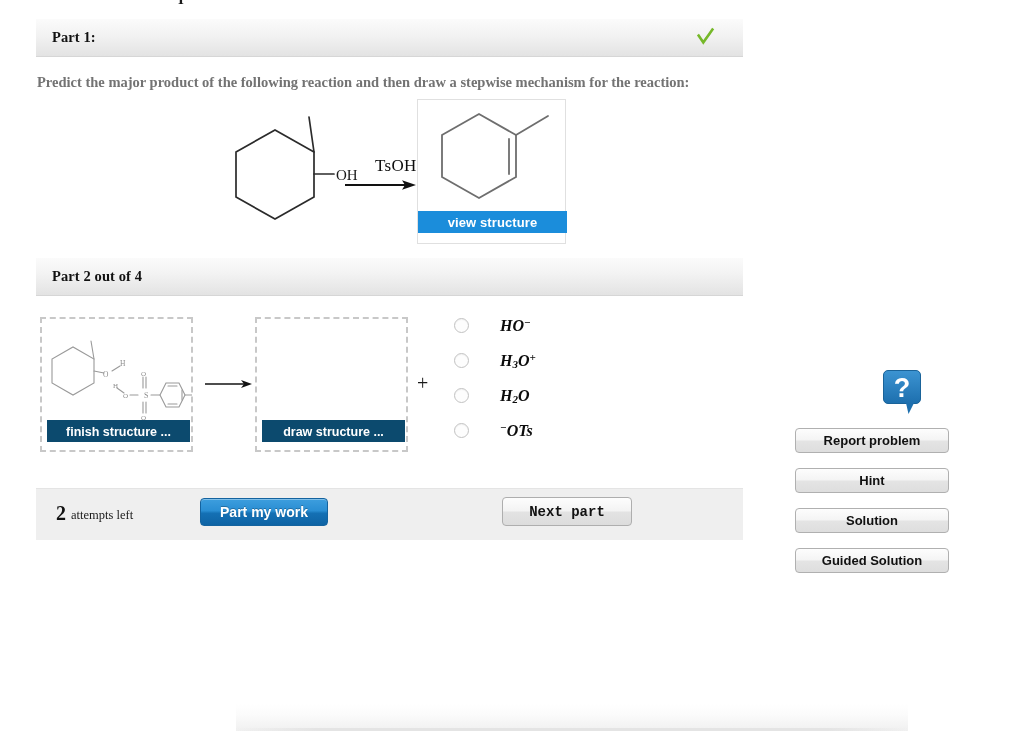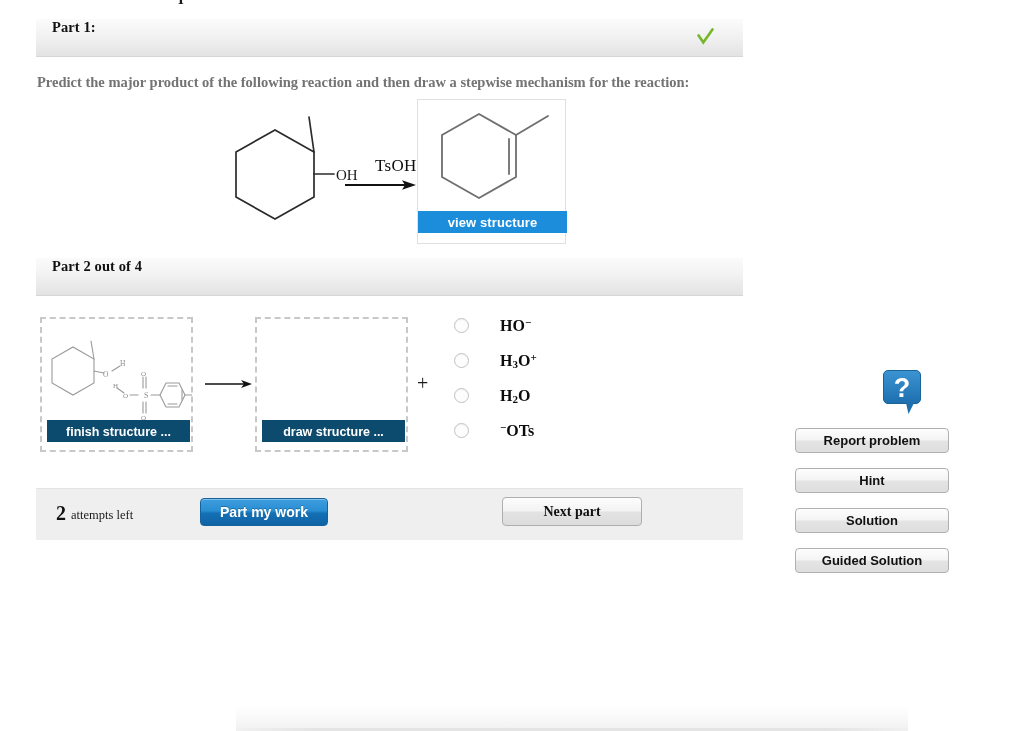--- a/index.html
+++ b/index.html
@@ -52,21 +52,21 @@
     top: 19px;
     width: 707px;
   }
 
   .section-header {
     background: linear-gradient(to bottom, #fbfbfb 0%, #f2f2f2 45%, #e3e3e3 100%);
     border-bottom: 1px solid #d6d6d6;
     height: 37px;
     position: relative;
     display: flex;
-    align-items: flex-start;
+    align-items: center;
   }
   .section-header .title {
     font-family: "Liberation Serif", serif;
     font-weight: bold;
     font-size: 14.5px;
     color: #111111;
     padding-left: 16px;
     letter-spacing: 0.1px;
   }
   .check-mark {
@@ -202,20 +202,21 @@
   .options {
     position: absolute;
     left: 418px;
     top: 12px;
   }
   .option-row {
     display: flex;
     align-items: center;
     height: 35px;
     cursor: pointer;
+    font-style: italic;
   }
   .radio {
     width: 15px;
     height: 15px;
     border-radius: 50%;
     border: 1px solid #c2c2c2;
     background: #fdfdfd;
     box-shadow: inset 0 1px 1px rgba(0,0,0,0.05);
     box-sizing: border-box;
     flex: none;
@@ -271,27 +272,27 @@
     font-weight: bold;
     font-size: 14px;
     cursor: pointer;
     box-shadow: inset 0 1px 0 rgba(255,255,255,0.35);
     text-shadow: 0 -1px 0 rgba(0,0,0,0.25);
   }
   .btn-next {
     position: absolute;
     left: 466px;
     top: 8px;
-    width: 140px;
+    width: 130px;
     height: 29px;
     border: 1px solid #aeaeae;
     border-radius: 4px;
     background: linear-gradient(to bottom, #fdfdfd 0%, #f3f3f3 48%, #e3e3e3 52%, #dcdcdc 100%);
     color: #111111;
-    font-family: Liberation Serif, serif;
+    font-family: Liberation Mono, monospace;
     font-weight: bold;
     font-size: 14px;
     cursor: pointer;
   }
 
   
   .sidebar {
     position: absolute;
     left: 795px;
     top: 370px;

